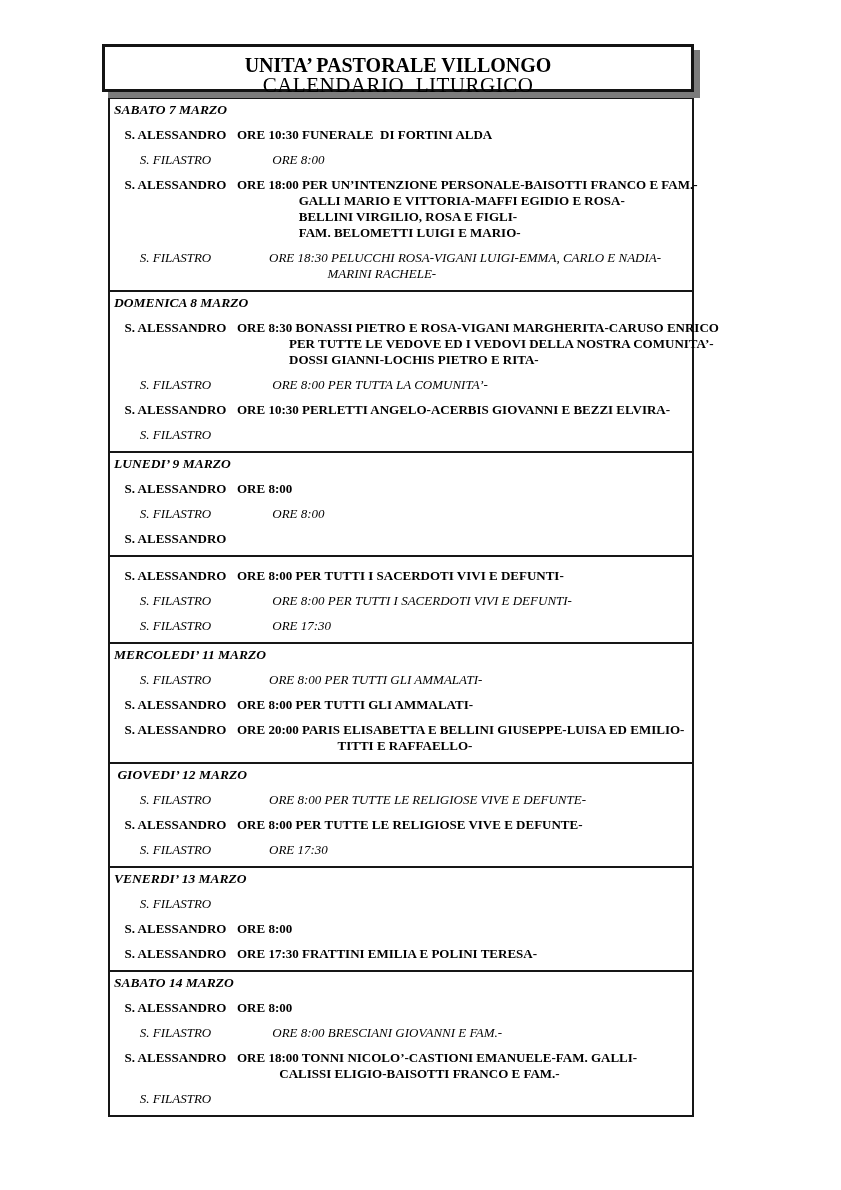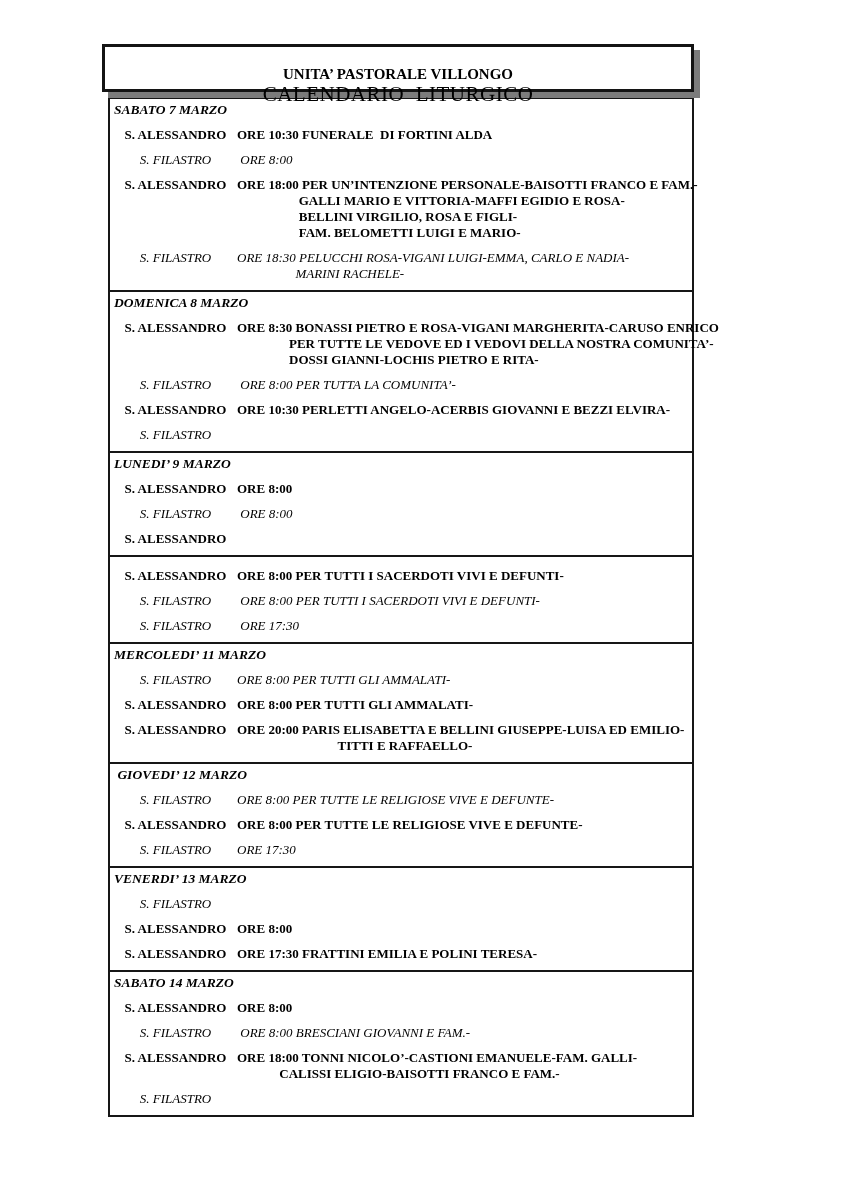--- a/index.html
+++ b/index.html
@@ -22,22 +22,22 @@
     top: 44px;
     width: 586px;
     height: 42px;
     background: #ffffff;
     border: 3px solid #141414;
     box-shadow: 6px 6px 0 #7c7c7c;
     text-align: center;
     z-index: 2;
   }
   .header-line1 {
-    margin-top: 19px;
-    font-size: 15px;
+    margin-top: 10px;
+    font-size: 20px;
     font-weight: bold;
     line-height: 17px;
     white-space: pre-wrap;
   }
   .header-line2 {
     font-size: 21px;
     font-weight: normal;
     line-height: 23px;
     letter-spacing: 0.5px;
     white-space: pre-wrap;
@@ -65,21 +65,21 @@
     white-space: pre-wrap;
   }
   .mass-row {
     display: flex;
     align-items: flex-start;
     margin-top: 9px;
     font-size: 13px;
     line-height: 16px;
   }
   .mass-row.bold { font-weight: bold; }
-  .mass-row.italic { font-style: italic; }
+  .mass-row.italic { font-style: italic; gap: 32px; }
   .church {
     flex: 0 0 123px;
     width: 123px;
     white-space: pre;
     text-align: center;
   }
   .detail {
     flex: 1;
     white-space: pre;
   }

